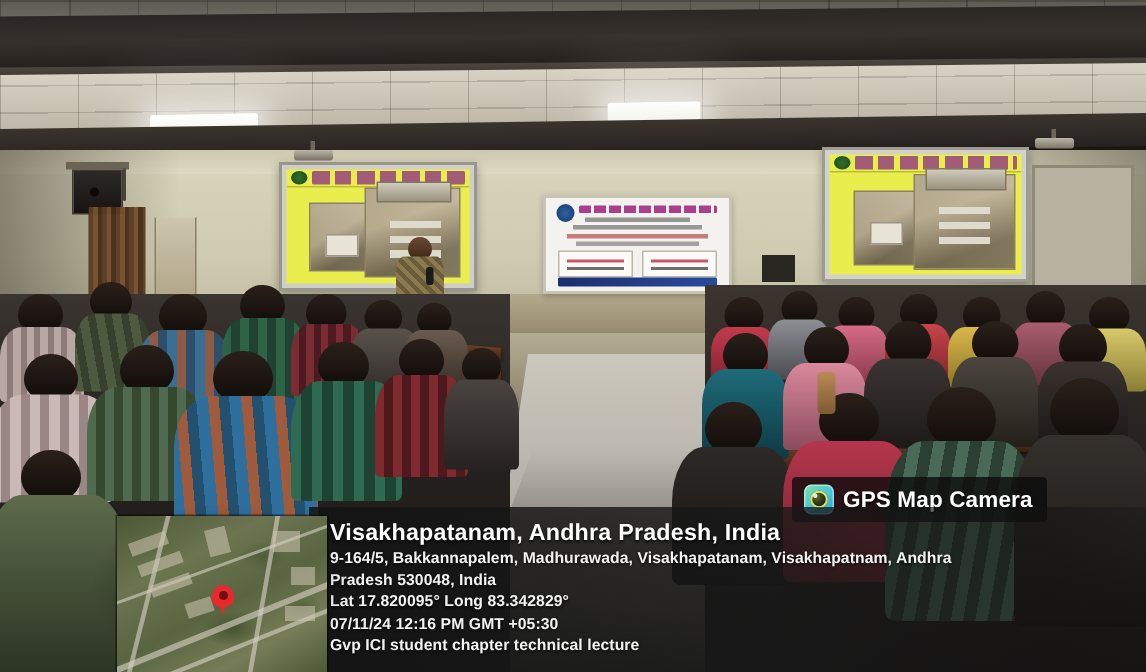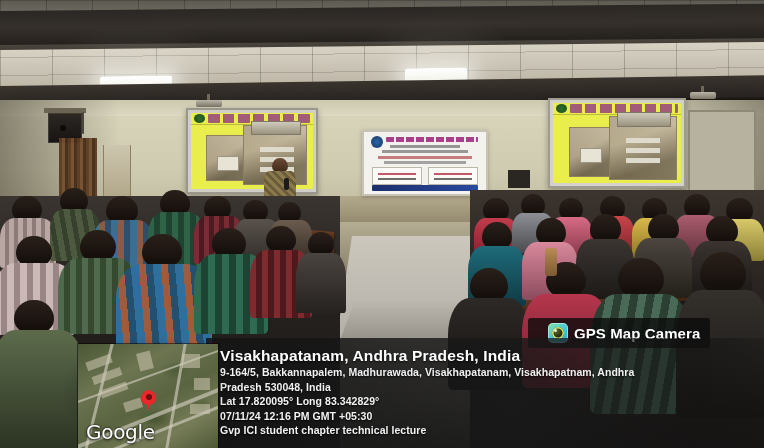--- a/index.html
+++ b/index.html
@@ -231,21 +231,21 @@
   
   .head{position:absolute;border-radius:48% 48% 42% 42%/55% 55% 45% 45%;
     background:linear-gradient(180deg,#2a201a 0%,#16100d 80%);}
   .torso{position:absolute;border-radius:26% 26% 6% 6%/40% 40% 6% 6%;}
 
   
   .gps-badge{
     position:absolute;left:528px;top:318px;height:26px;
     display:flex;align-items:center;gap:6px;
     background:rgba(10,10,10,.78);
-    padding:2px 10px 2px 20px;border-radius:3px;
+    padding:2px 10px 2px 8px;border-radius:3px;
   }
   .gps-logo{
     width:20px;height:20px;border-radius:5px;
     background:linear-gradient(145deg,#7fe3a4 0%,#49c6d8 50%,#2aa7c9 100%);
     display:flex;align-items:center;justify-content:center;flex:0 0 auto;
     box-shadow:inset 0 0 0 1px rgba(255,255,255,.45);
   }
   .gps-logo .lens{
     width:12px;height:12px;border-radius:50%;
     background:radial-gradient(circle at 36% 34%,#5c6a2e 0%,#2b3113 48%,#0a0c05 100%);
@@ -580,16 +580,15 @@
     <div class="map-road r5"></div>
     <div class="map-blk b1"></div>
     <div class="map-blk b2"></div>
     <div class="map-blk b3"></div>
     <div class="map-blk b4"></div>
     <div class="map-blk b5"></div>
     <div class="map-blk b6"></div>
     <div class="map-blk b7"></div>
     <div class="map-blk b8"></div>
     <div class="map-pin"></div>
-    <div class="map-google">Google</div>
   </div>
 
 </div>
 
 </body></html>

